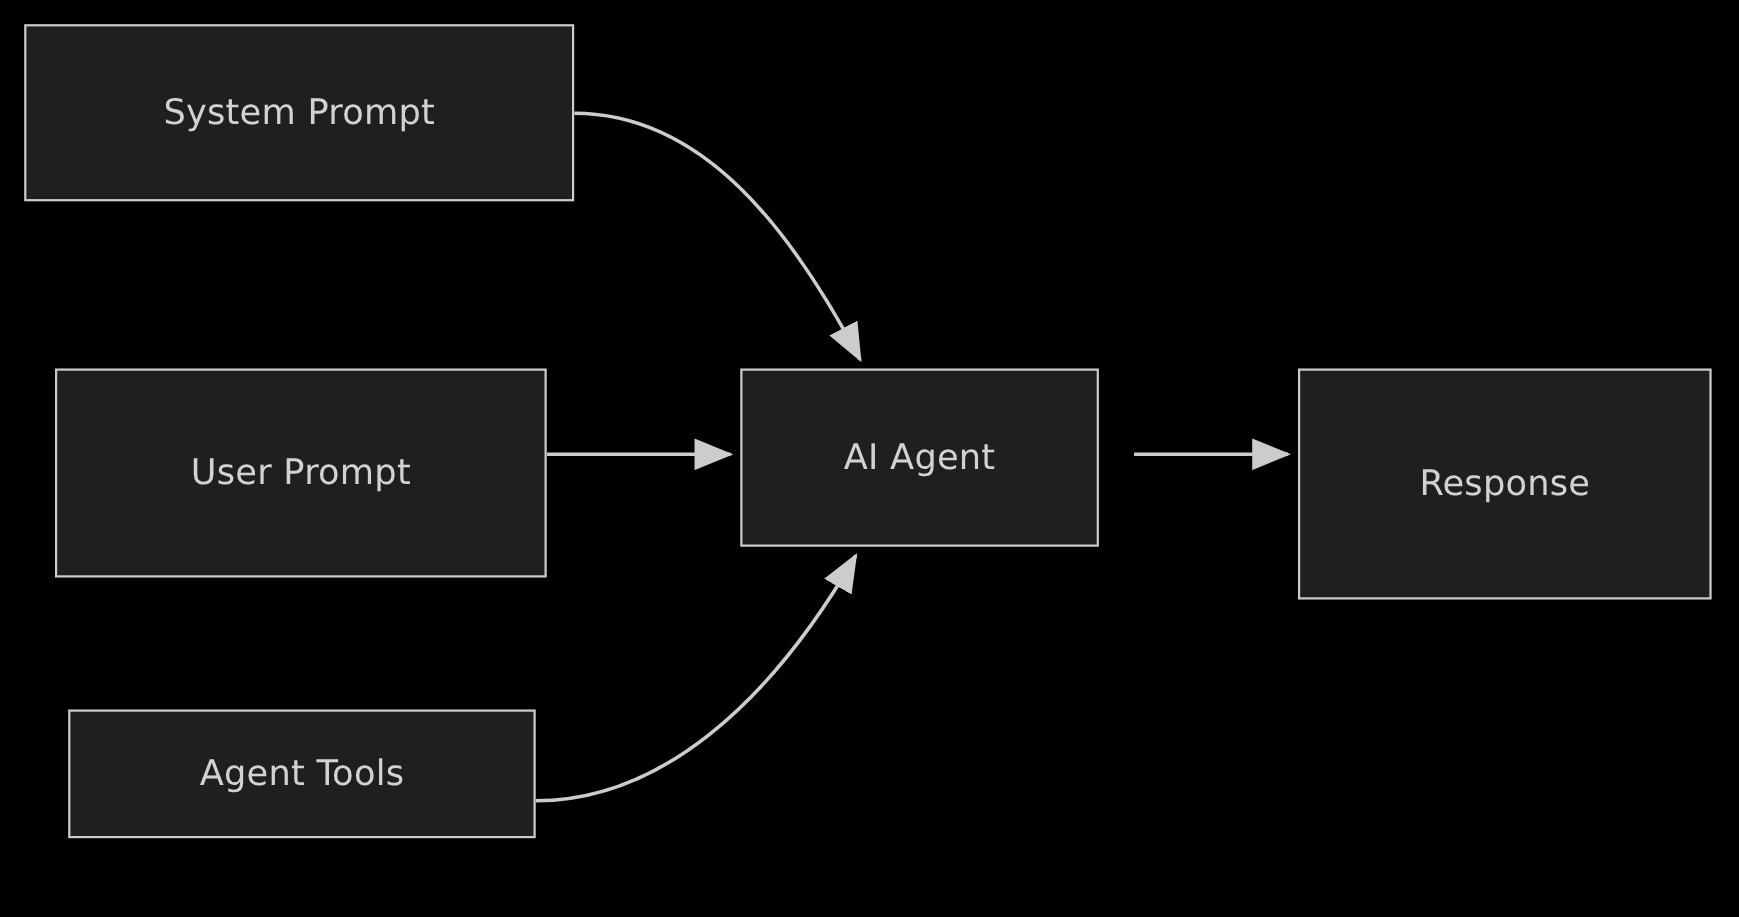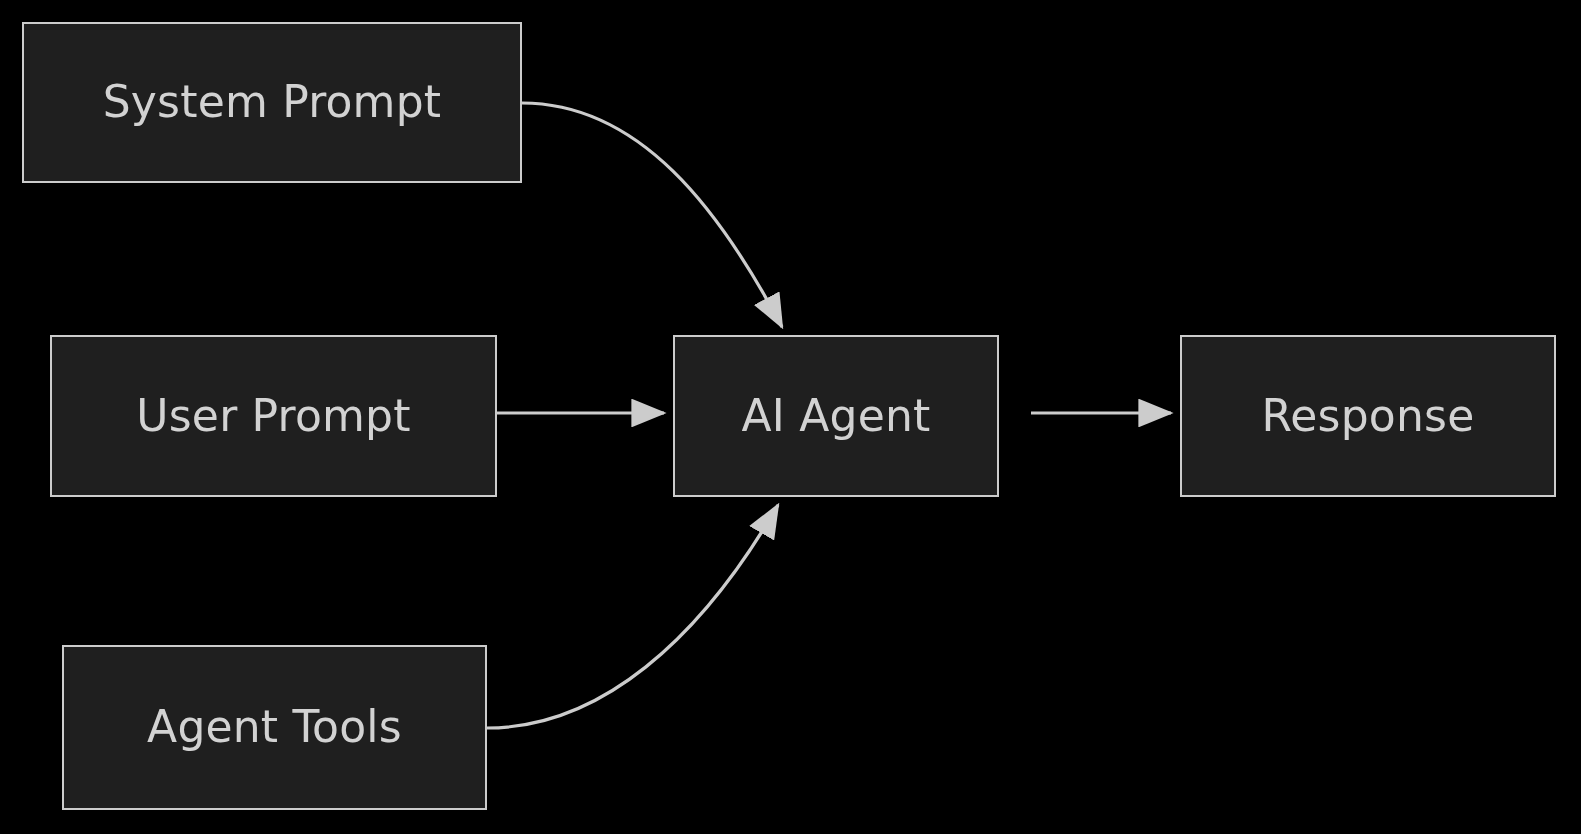--- a/index.html
+++ b/index.html
@@ -33,33 +33,33 @@
     box-sizing: border-box;
     background: #1f1f1f;
     border: 2px solid #cccccc;
     display: flex;
     align-items: center;
     justify-content: center;
     z-index: 3;
   }
   .flow-node .node-label {
     color: #d2d2d2;
-    font-size: 44px;
+    font-size: 32px;
     font-weight: 400;
     letter-spacing: 0.2px;
     line-height: 1.1;
     white-space: nowrap;
     text-align: center;
   }
   
   #node-system-prompt { left: 22px;   top: 22px;  width: 500px; height: 161px; }
-  #node-user-prompt   { left: 50px;   top: 335px; width: 447px; height: 162px; }
-  #node-agent-tools   { left: 62px;   top: 645px; width: 425px; height: 165px; }
+  #node-user-prompt   { left: 50px;   top: 335px; width: 447px; height: 190px; }
+  #node-agent-tools   { left: 62px;   top: 645px; width: 425px; height: 117px; }
   #node-ai-agent      { left: 673px;  top: 335px; width: 326px; height: 162px; }
-  #node-response      { left: 1180px; top: 335px; width: 376px; height: 162px; }
+  #node-response      { left: 1180px; top: 335px; width: 376px; height: 210px; }
 </style>
 </head>
 <body>
 
 <div id="diagram-canvas">
 
   <svg id="edge-layer" viewBox="0 0 1581 834" width="1581" height="834" xmlns="http://www.w3.org/2000/svg">
     <defs>
       <marker id="arrowhead" markerWidth="11" markerHeight="9" refX="10.2" refY="4.5" orient="auto" markerUnits="strokeWidth">
         <path d="M0,0 L11,4.5 L0,9 z" fill="#cccccc"></path>

